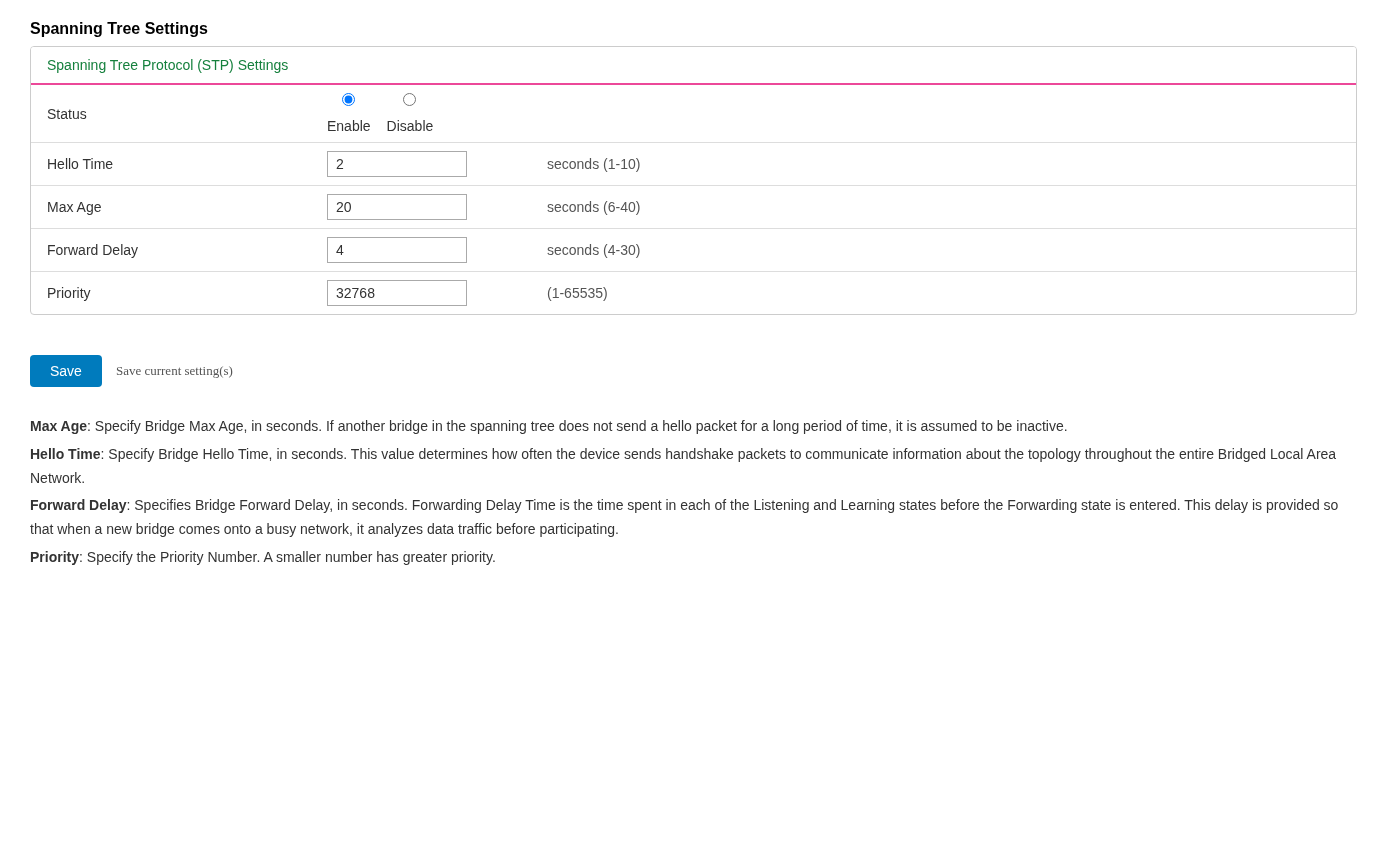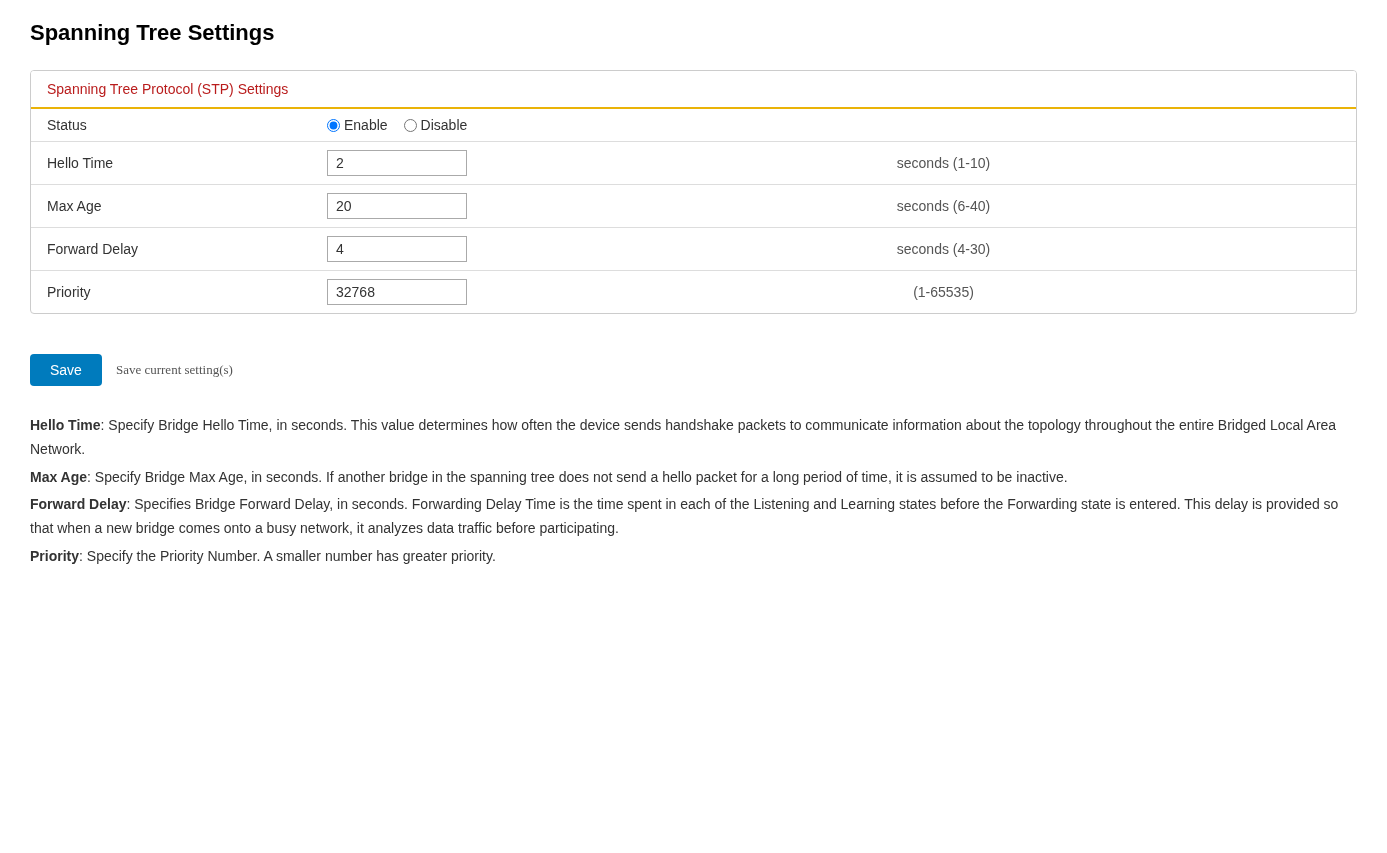--- a/index.html
+++ b/index.html
@@ -10,38 +10,38 @@
 
     body {
       font-family: Arial, sans-serif;
       font-size: 14px;
       color: #333;
       background: #fff;
       padding: 20px 30px;
     }
 
     h1 {
-      font-size: 22px;
+      font-size: 16px;
       font-weight: bold;
-      margin-bottom: 24px;
+      margin-bottom: 8px;
       color: #000;
     }
 
     .settings-box {
       border: 1px solid #ccc;
       border-radius: 4px;
       margin-bottom: 24px;
       overflow: hidden;
     }
 
     .settings-box-title {
       font-size: 14px;
-      color: #b91c1c;
+      color: #15803d;
       padding: 10px 16px;
-      border-bottom: 2px solid #eab308;
+      border-bottom: 2px solid #ec4899;
       background: #fff;
     }
 
     table {
       width: 100%;
       border-collapse: collapse;
     }
 
     table tr {
       border-bottom: 1px solid #ddd;
@@ -60,42 +60,42 @@
       width: 280px;
       color: #333;
     }
 
     table td:nth-child(2) {
       width: 220px;
     }
 
     table td:nth-child(3) {
       color: #555;
-      text-align: center;
     }
 
     input[type="text"], input[type="number"] {
       border: 1px solid #aaa;
       padding: 4px 8px;
       font-size: 14px;
       width: 140px;
       color: #333;
     }
 
     .radio-group {
       display: flex;
       align-items: center;
       gap: 16px;
     }
 
     .radio-label {
       display: flex;
       align-items: center;
-      gap: 4px;
+      gap: 12px;
       cursor: pointer;
+      flex-direction: column;
     }
 
     .save-row {
       padding: 16px 0 8px 0;
       display: flex;
       align-items: center;
       gap: 14px;
     }
 
     .save-btn {
@@ -193,24 +193,24 @@
   </table>
 </div>
 
 <div class="save-row">
   <button class="save-btn">Save</button>
   <span class="save-note">Save current setting(s)</span>
 </div>
 
 <div class="help-text">
   <p>
+    <span class="term">Max Age</span><span>: Specify Bridge Max Age, in seconds. If another bridge in the spanning tree does not send a hello packet for a long period of time, it is assumed to be inactive.</span>
+  </p>
+  <p>
     <span class="term">Hello Time</span><span>: Specify Bridge Hello Time, in seconds. This value determines how often the device sends handshake packets to communicate information about the topology throughout the entire Bridged Local Area Network.</span>
   </p>
   <p>
-    <span class="term">Max Age</span><span>: Specify Bridge Max Age, in seconds. If another bridge in the spanning tree does not send a hello packet for a long period of time, it is assumed to be inactive.</span>
-  </p>
-  <p>
     <span class="term">Forward Delay</span><span>: Specifies Bridge Forward Delay, in seconds. Forwarding Delay Time is the time spent in each of the Listening and Learning states before the Forwarding state is entered. This delay is provided so that when a new bridge comes onto a busy network, it analyzes data traffic before participating.</span>
   </p>
   <p>
     <span class="term">Priority</span><span>: Specify the Priority Number. A smaller number has greater priority.</span>
   </p>
 </div>
 
 </body></html>

